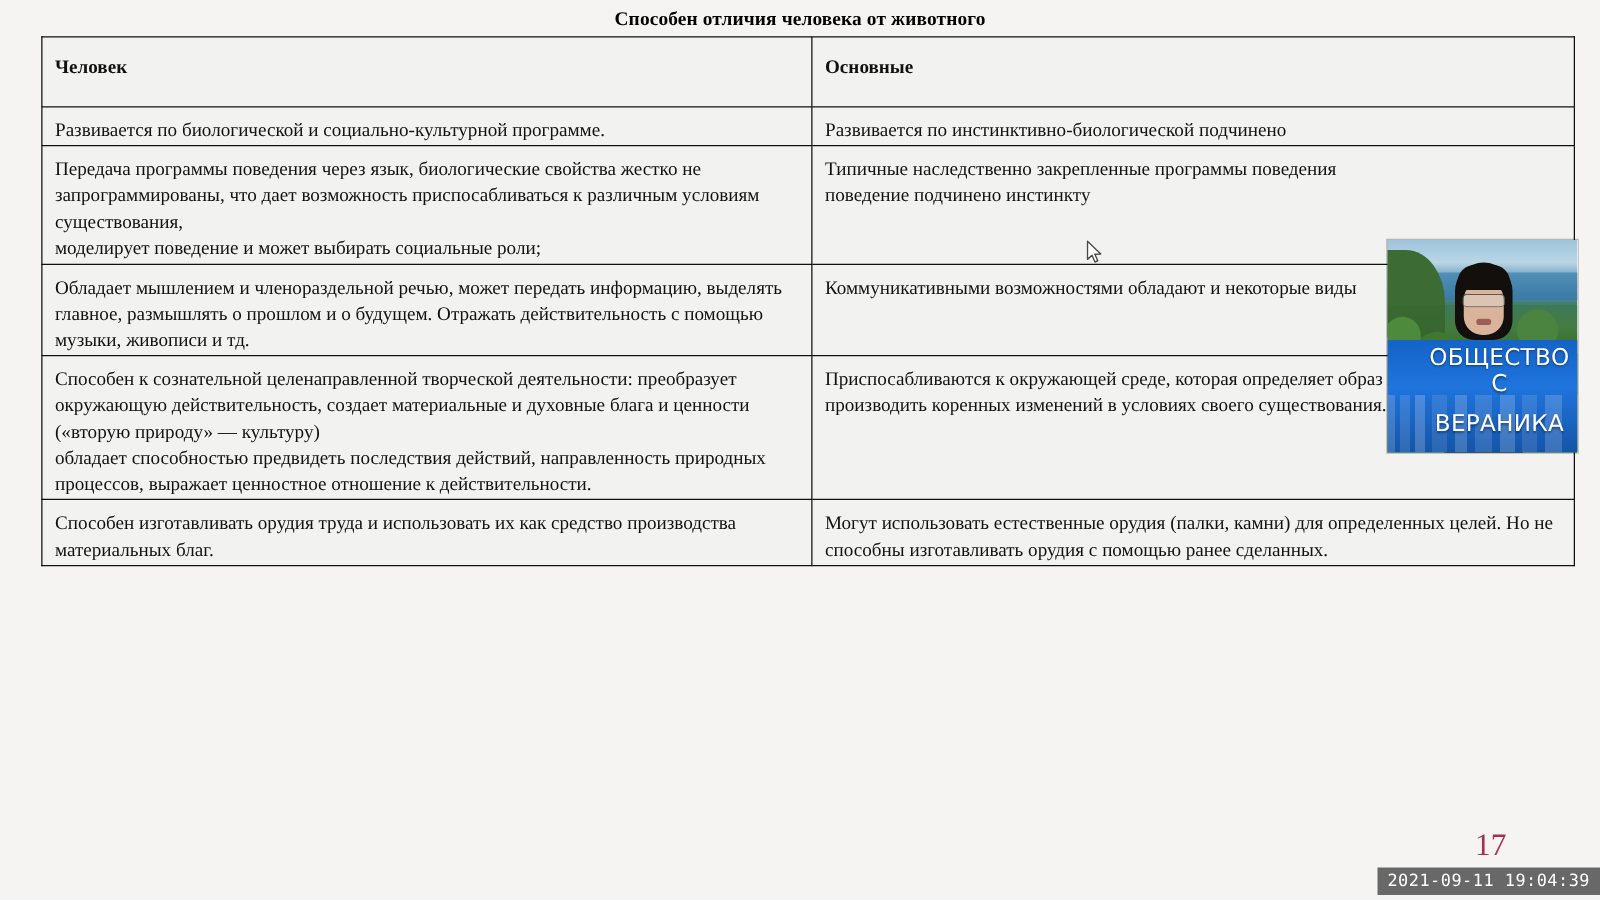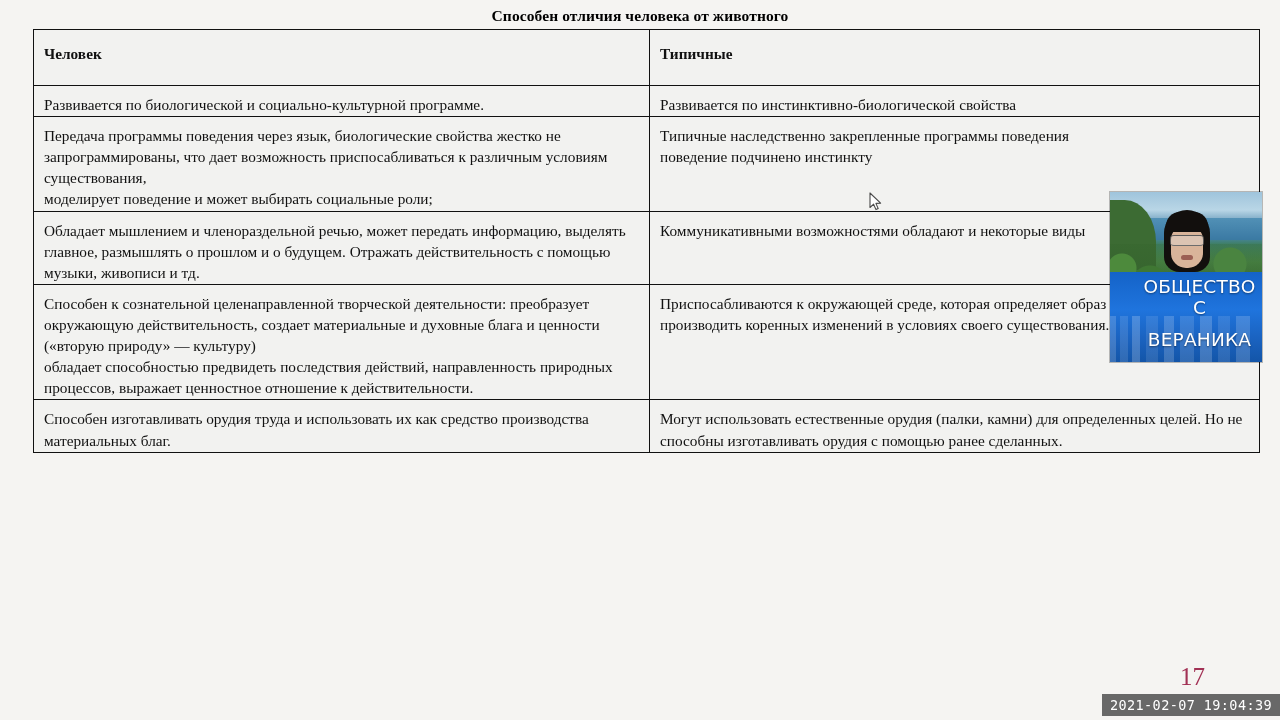--- a/index.html
+++ b/index.html
@@ -268,25 +268,25 @@
 
 <div id="slide">
 
   <div class="slide-title">Способен отличия человека от животного</div>
 
   <div class="table-wrap">
     <table class="diff-table">
       <tbody>
         <tr class="header-row">
           <td class="col-left">Человек</td>
-          <td class="col-right">Типичные</td>
+          <td class="col-right">Основные</td>
         </tr>
         <tr>
           <td class="col-left">Развивается по биологической и социально-культурной программе.</td>
-          <td class="col-right">Развивается по инстинктивно-биологической свойства</td>
+          <td class="col-right">Развивается по инстинктивно-биологической подчинено</td>
         </tr>
         <tr>
           <td class="col-left" style="white-space: pre-wrap;">Передача программы поведения через язык, биологические свойства жестко не запрограммированы, что дает возможность приспосабливаться к различным условиям существования,
 моделирует поведение и может выбирать социальные роли;</td>
           <td class="col-right" style="white-space: pre-wrap;">Типичные наследственно закрепленные программы поведения
 поведение подчинено инстинкту</td>
         </tr>
         <tr>
           <td class="col-left">Обладает мышлением и членораздельной речью, может передать информацию, выделять главное, размышлять о прошлом и о будущем. Отражать действительность с помощью музыки, живописи и тд.</td>
           <td class="col-right">Коммуникативными возможностями обладают и некоторые виды</td>
@@ -300,21 +300,21 @@
           <td class="col-left">Способен изготавливать орудия труда и использовать их как средство производства материальных благ.</td>
           <td class="col-right">Могут использовать естественные орудия (палки, камни) для определенных целей. Но не способны изготавливать орудия с помощью ранее сделанных.</td>
         </tr>
       </tbody>
     </table>
   </div>
 
 
   <div class="page-number">17</div>
 
-  <div class="timestamp">2021-02-07  19:04:39</div>
+  <div class="timestamp">2021-09-11  19:04:39</div>
 
   <div class="webcam">
     <div class="webcam-bg"></div>
     <div class="webcam-sea"></div>
     <div class="webcam-hill-left"></div>
     <div class="webcam-foliage"></div>
     <div class="webcam-person">
       <div class="wp-body"></div>
       <div class="wp-hair"></div>
       <div class="wp-face"></div>

